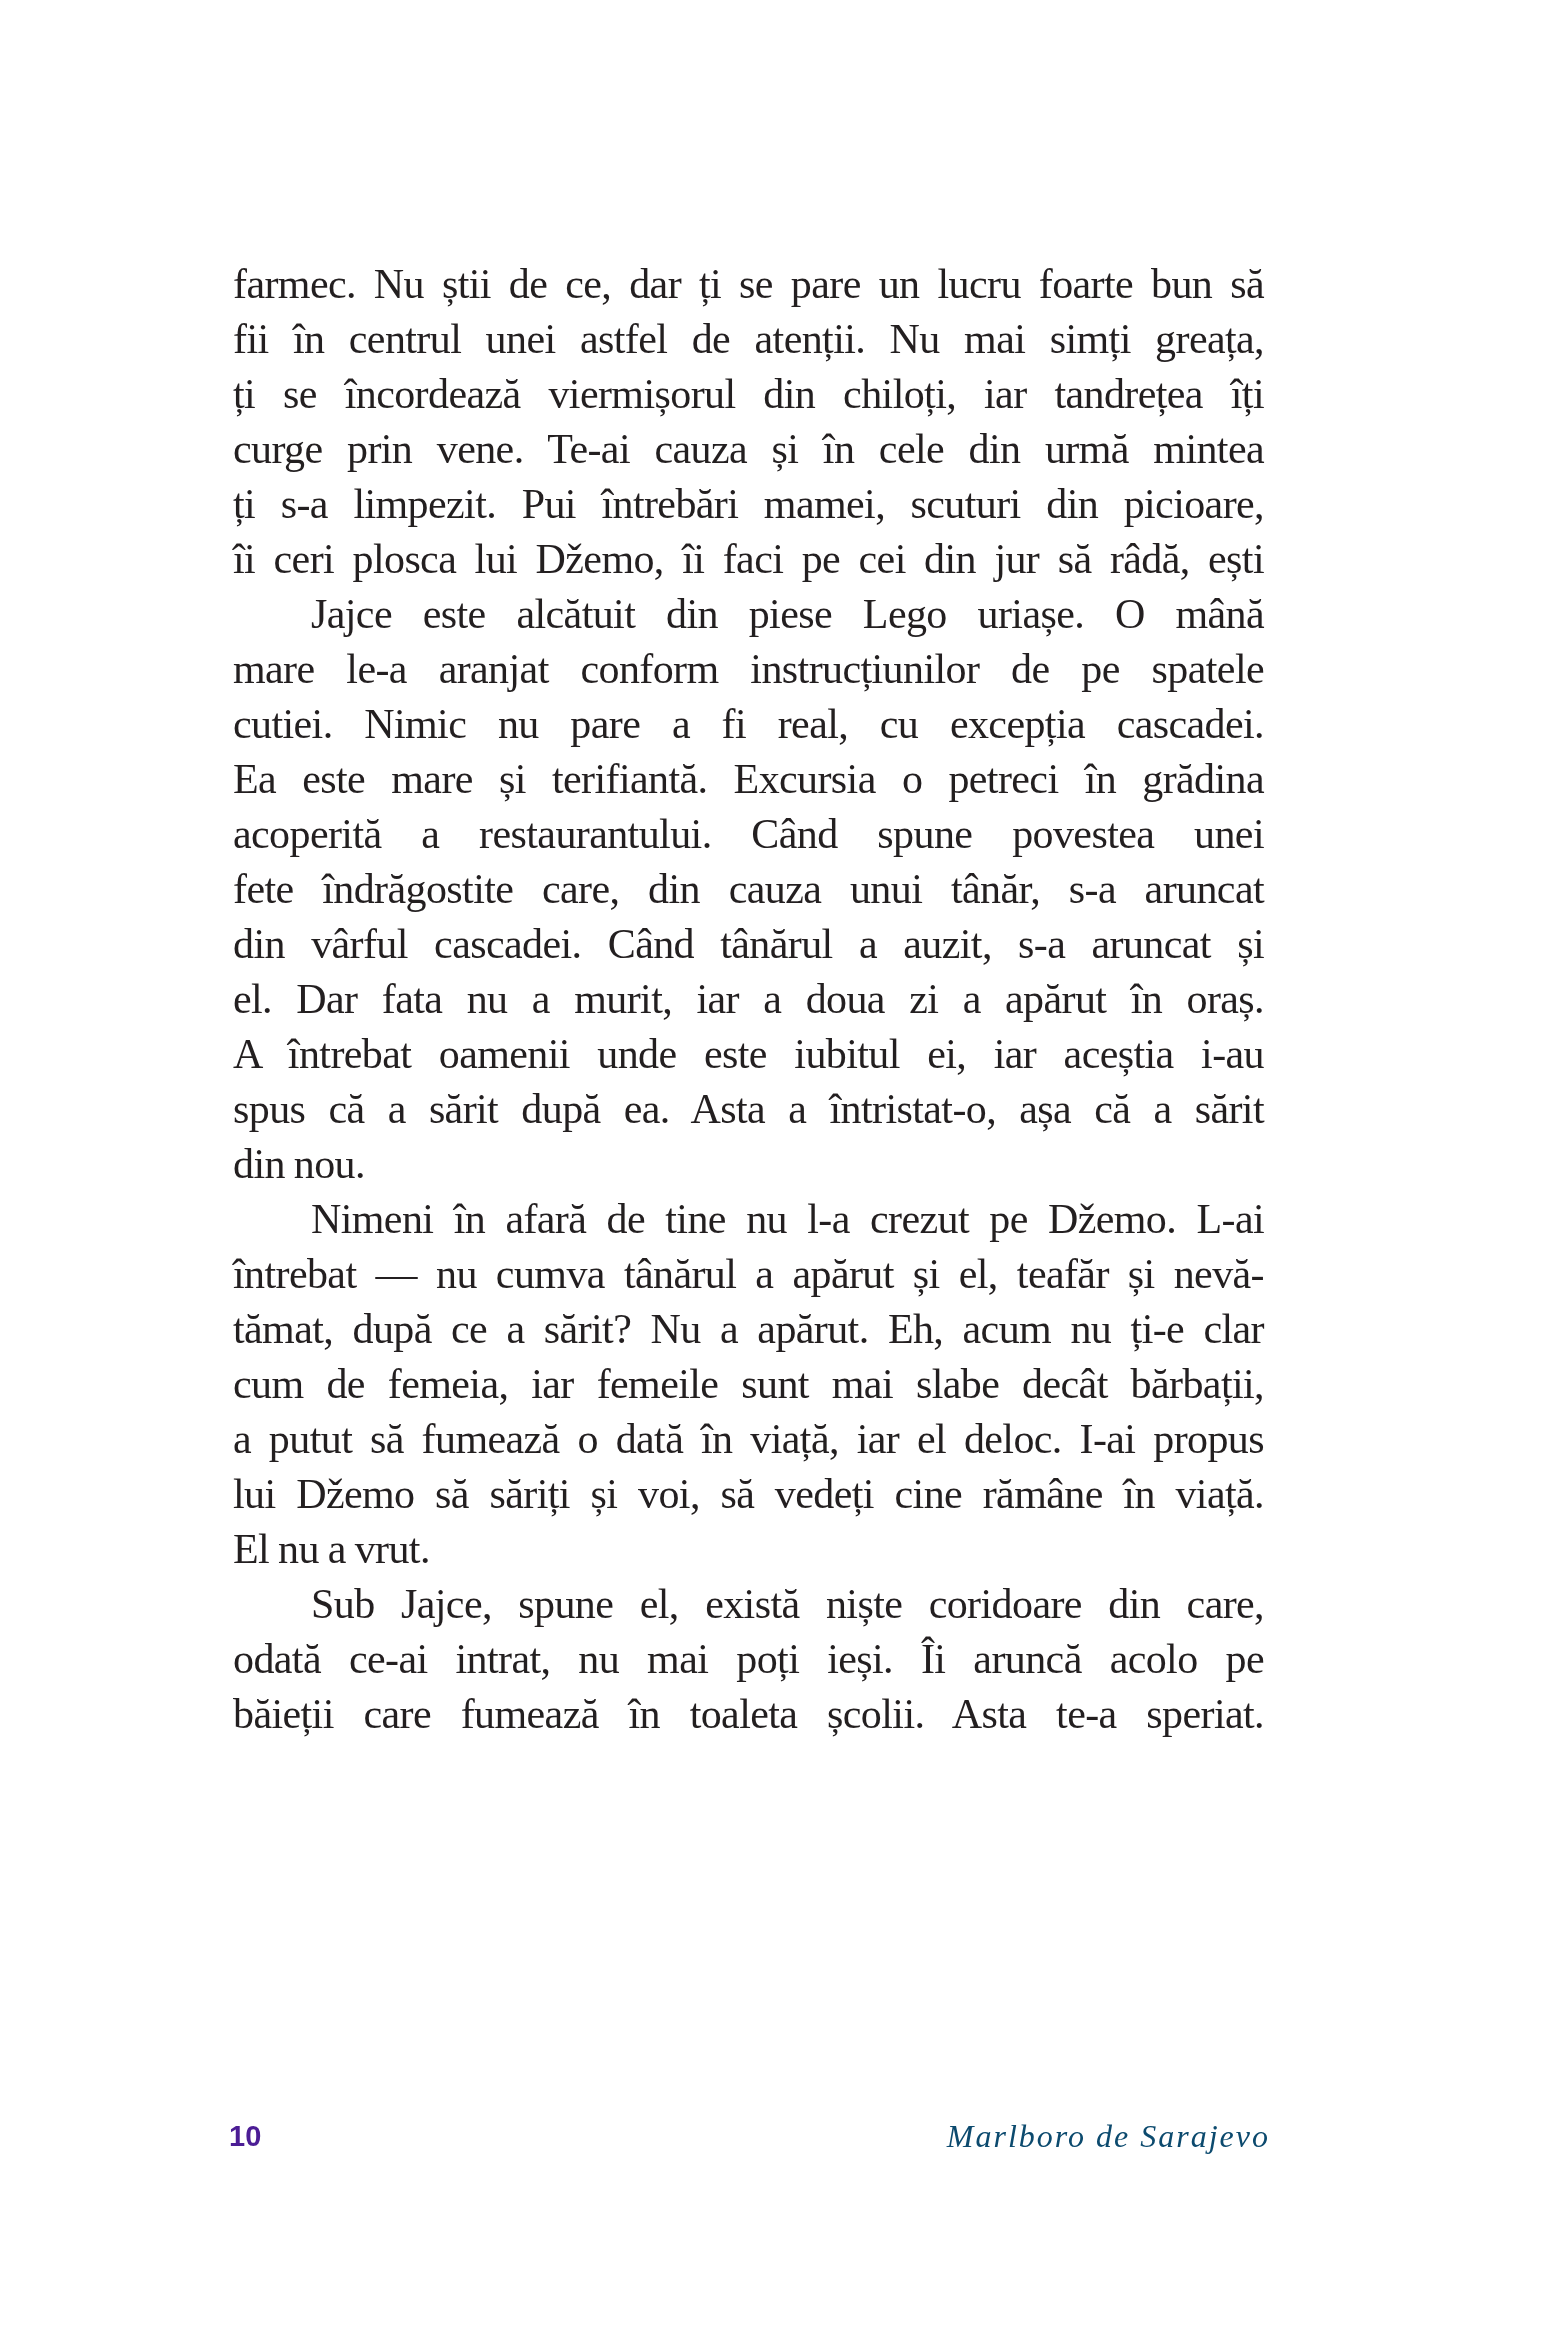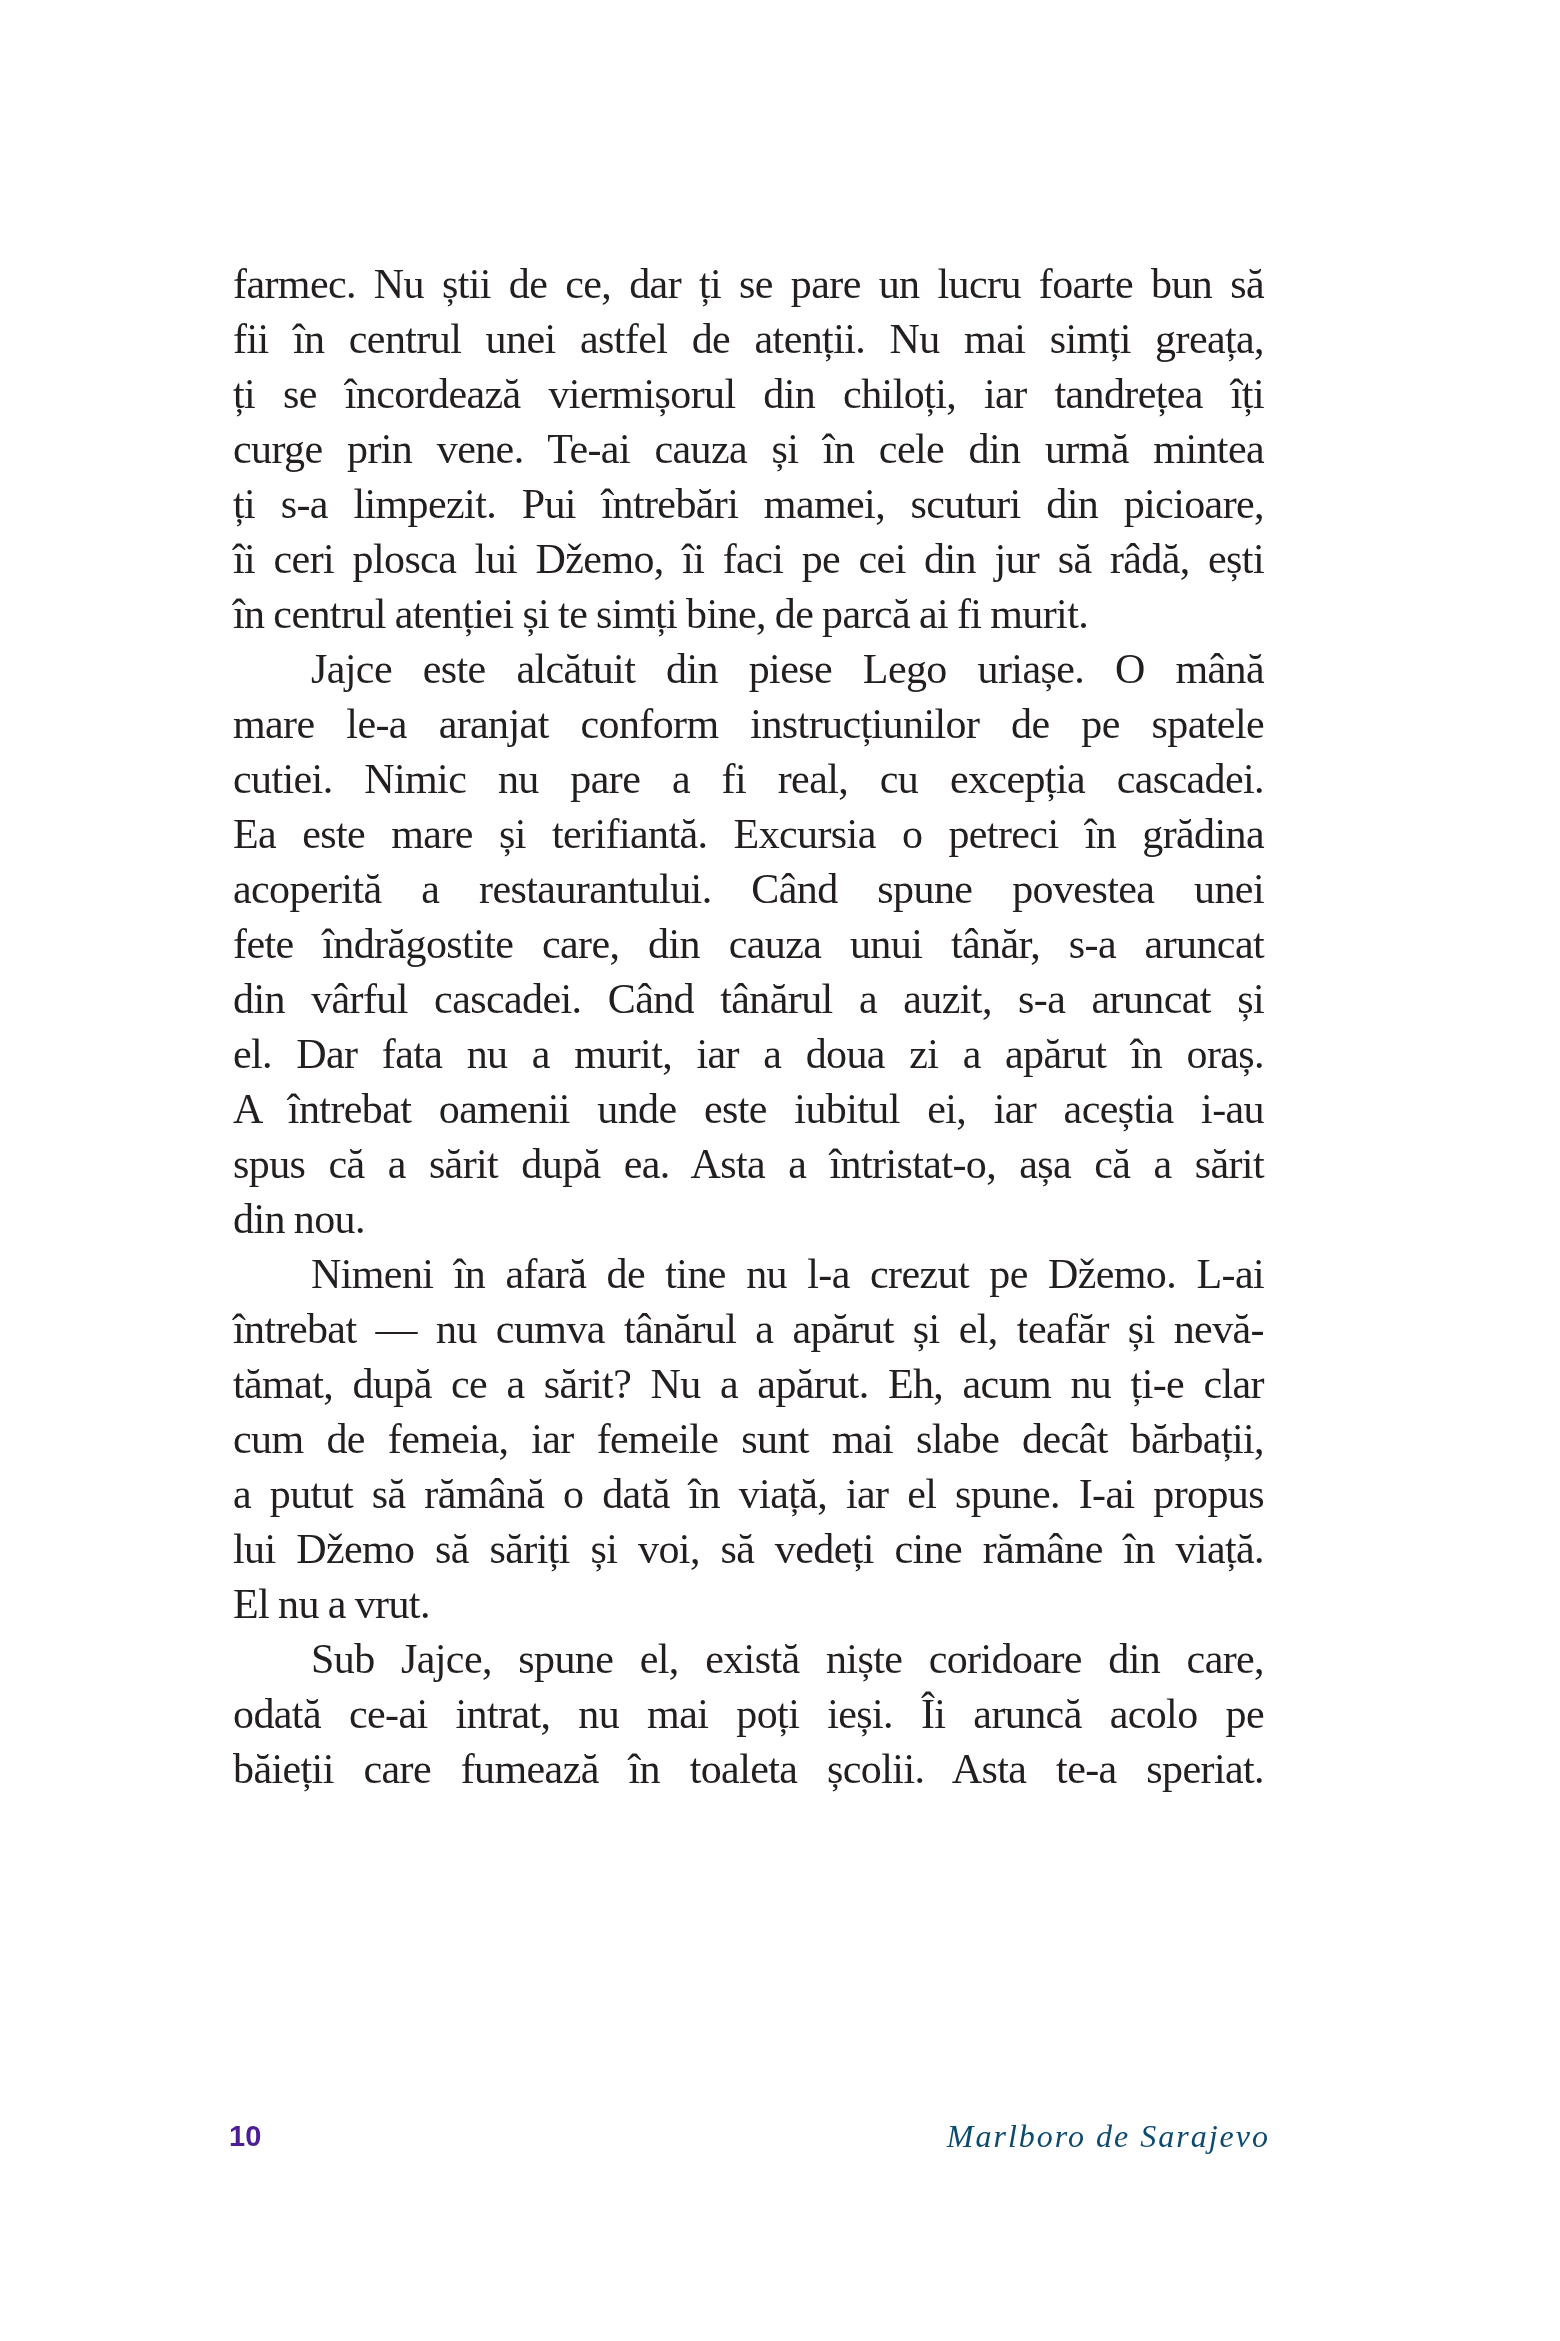--- a/index.html
+++ b/index.html
@@ -78,37 +78,36 @@
 <body>
 
 <div class="page">
   <div class="text-block" id="text-block">
       <span class="line">farmec. Nu știi de ce, dar ți se pare un lucru foarte bun să</span>
       <span class="line">fii în centrul unei astfel de atenții. Nu mai simți greața,</span>
       <span class="line">ți se încordează viermișorul din chiloți, iar tandrețea îți</span>
       <span class="line">curge prin vene. Te-ai cauza și în cele din urmă mintea</span>
       <span class="line">ți s-a limpezit. Pui întrebări mamei, scuturi din picioare,</span>
       <span class="line">îi ceri plosca lui Džemo, îi faci pe cei din jur să râdă, ești</span>
-      <span class="line last">în centrul atenției și te simți bine, de parcă ai fi murit.</span>
       <span class="line indent">Jajce este alcătuit din piese Lego uriașe. O mână</span>
       <span class="line">mare le-a aranjat conform instrucțiunilor de pe spatele</span>
       <span class="line">cutiei. Nimic nu pare a fi real, cu excepția cascadei.</span>
       <span class="line">Ea este mare și terifiantă. Excursia o petreci în grădina</span>
       <span class="line">acoperită a restaurantului. Când spune povestea unei</span>
       <span class="line">fete îndrăgostite care, din cauza unui tânăr, s-a aruncat</span>
       <span class="line">din vârful cascadei. Când tânărul a auzit, s-a aruncat și</span>
       <span class="line">el. Dar fata nu a murit, iar a doua zi a apărut în oraș.</span>
       <span class="line">A întrebat oamenii unde este iubitul ei, iar aceștia i-au</span>
       <span class="line">spus că a sărit după ea. Asta a întristat-o, așa că a sărit</span>
       <span class="line last">din nou.</span>
       <span class="line indent">Nimeni în afară de tine nu l-a crezut pe Džemo. L-ai</span>
       <span class="line">întrebat — nu cumva tânărul a apărut și el, teafăr și nevă-</span>
       <span class="line">tămat, după ce a sărit? Nu a apărut. Eh, acum nu ți-e clar</span>
       <span class="line">cum de femeia, iar femeile sunt mai slabe decât bărbații,</span>
-      <span class="line">a putut să rămână o dată în viață, iar el spune. I-ai propus</span>
+      <span class="line">a putut să fumează o dată în viață, iar el deloc. I-ai propus</span>
       <span class="line">lui Džemo să săriți și voi, să vedeți cine rămâne în viață.</span>
       <span class="line last">El nu a vrut.</span>
       <span class="line indent">Sub Jajce, spune el, există niște coridoare din care,</span>
       <span class="line">odată ce-ai intrat, nu mai poți ieși. Îi aruncă acolo pe</span>
       <span class="line">băieții care fumează în toaleta școlii. Asta te-a speriat.</span>
     </div>
 
   <div class="footer">
     <span class="page-number">10</span>
     <span class="running-title">Marlboro de Sarajevo</span>

